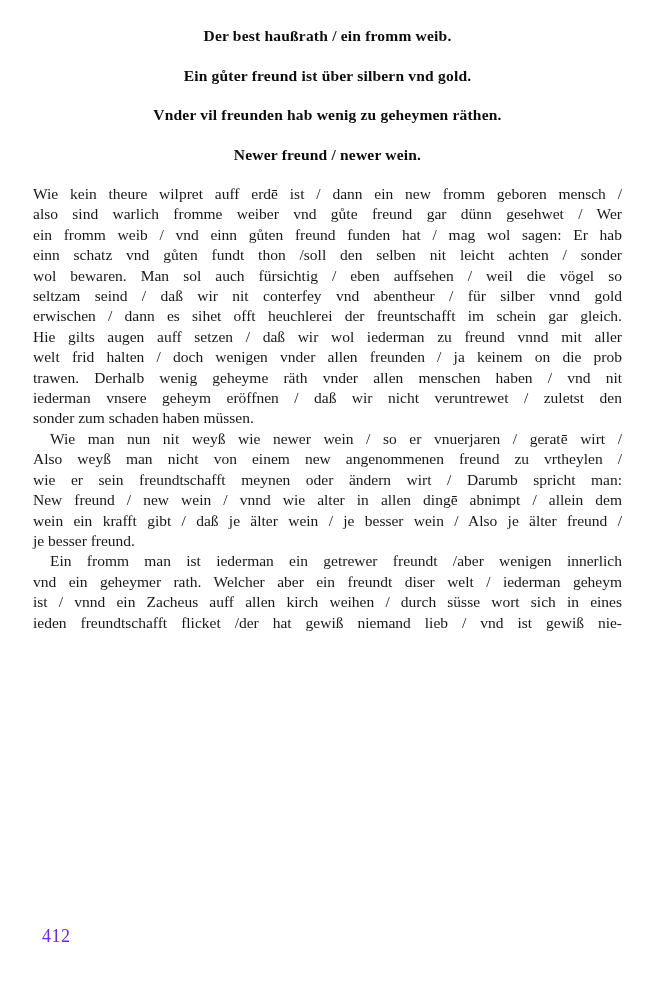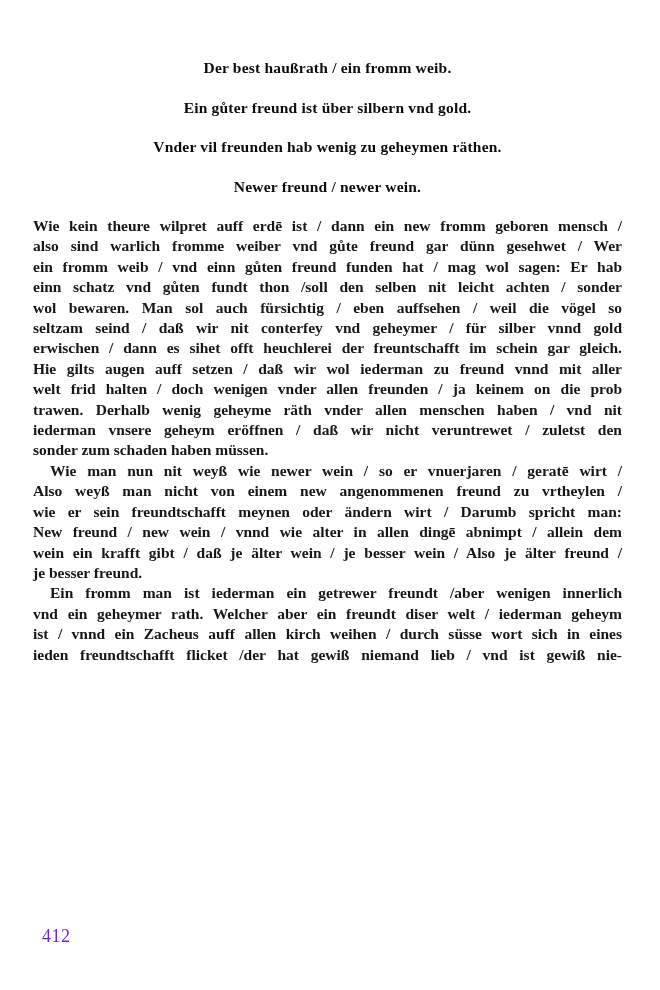--- a/index.html
+++ b/index.html
@@ -16,34 +16,33 @@
     font-family: "Liberation Serif", "DejaVu Serif", serif;
     color: #161616;
   }
   .content {
     position: absolute;
     left: 33px;
     top: 0;
     width: 589px;
   }
   .headings {
-    padding-top: 58px;
+    padding-top: 26px;
   }
   .heading {
     font-weight: 700;
     font-size: 15.5px;
     line-height: 19px;
     text-align: center;
     margin: 0 0 20.5px 0;
     color: #0d0d0d;
     letter-spacing: 0.2px;
   }
   .body-text {
     margin-top: 8px;
-    font-weight: bold;
   }
   .paragraph {
     margin: 0;
   }
   .line {
     font-size: 15.5px;
     line-height: 20.4px;
     text-align: justify;
     text-align-last: justify;
     color: #171717;
@@ -75,21 +74,21 @@
         <div class="heading">Vnder vil freunden hab wenig zu geheymen räthen.</div>
         <div class="heading">Newer freund / newer wein.</div>
       </div>
     <div class="body-text">
         <div class="paragraph">
           <div class="line">Wie kein theure wilpret auff erdē ist / dann ein new fromm geboren mensch /</div>
           <div class="line">also sind warlich fromme weiber vnd gůte freund gar dünn gesehwet / Wer</div>
           <div class="line">ein fromm weib / vnd einn gůten freund funden hat / mag wol sagen: Er hab</div>
           <div class="line">einn schatz vnd gůten fundt thon /soll den selben nit leicht achten / sonder</div>
           <div class="line">wol bewaren. Man sol auch fürsichtig / eben auffsehen / weil die vögel so</div>
-          <div class="line">seltzam seind / daß wir nit conterfey vnd geheymer / für silber vnnd gold</div>
+          <div class="line">seltzam seind / daß wir nit conterfey vnd abentheur / für silber vnnd gold</div>
           <div class="line">erwischen / dann es sihet offt heuchlerei der freuntschafft im schein gar gleich.</div>
           <div class="line">Hie gilts augen auff setzen / daß wir wol iederman zu freund vnnd mit aller</div>
           <div class="line">welt frid halten / doch wenigen vnder allen freunden / ja keinem on die prob</div>
           <div class="line">trawen. Derhalb wenig geheyme räth vnder allen menschen haben / vnd nit</div>
           <div class="line">iederman vnsere geheym eröffnen / daß wir nicht veruntrewet / zuletst den</div>
           <div class="line last">sonder zum schaden haben müssen.</div>
         </div>
         <div class="paragraph">
           <div class="line indent">Wie man nun nit weyß wie newer wein / so er vnuerjaren / geratē wirt /</div>
           <div class="line">Also weyß man nicht von einem new angenommenen freund zu vrtheylen /</div>

